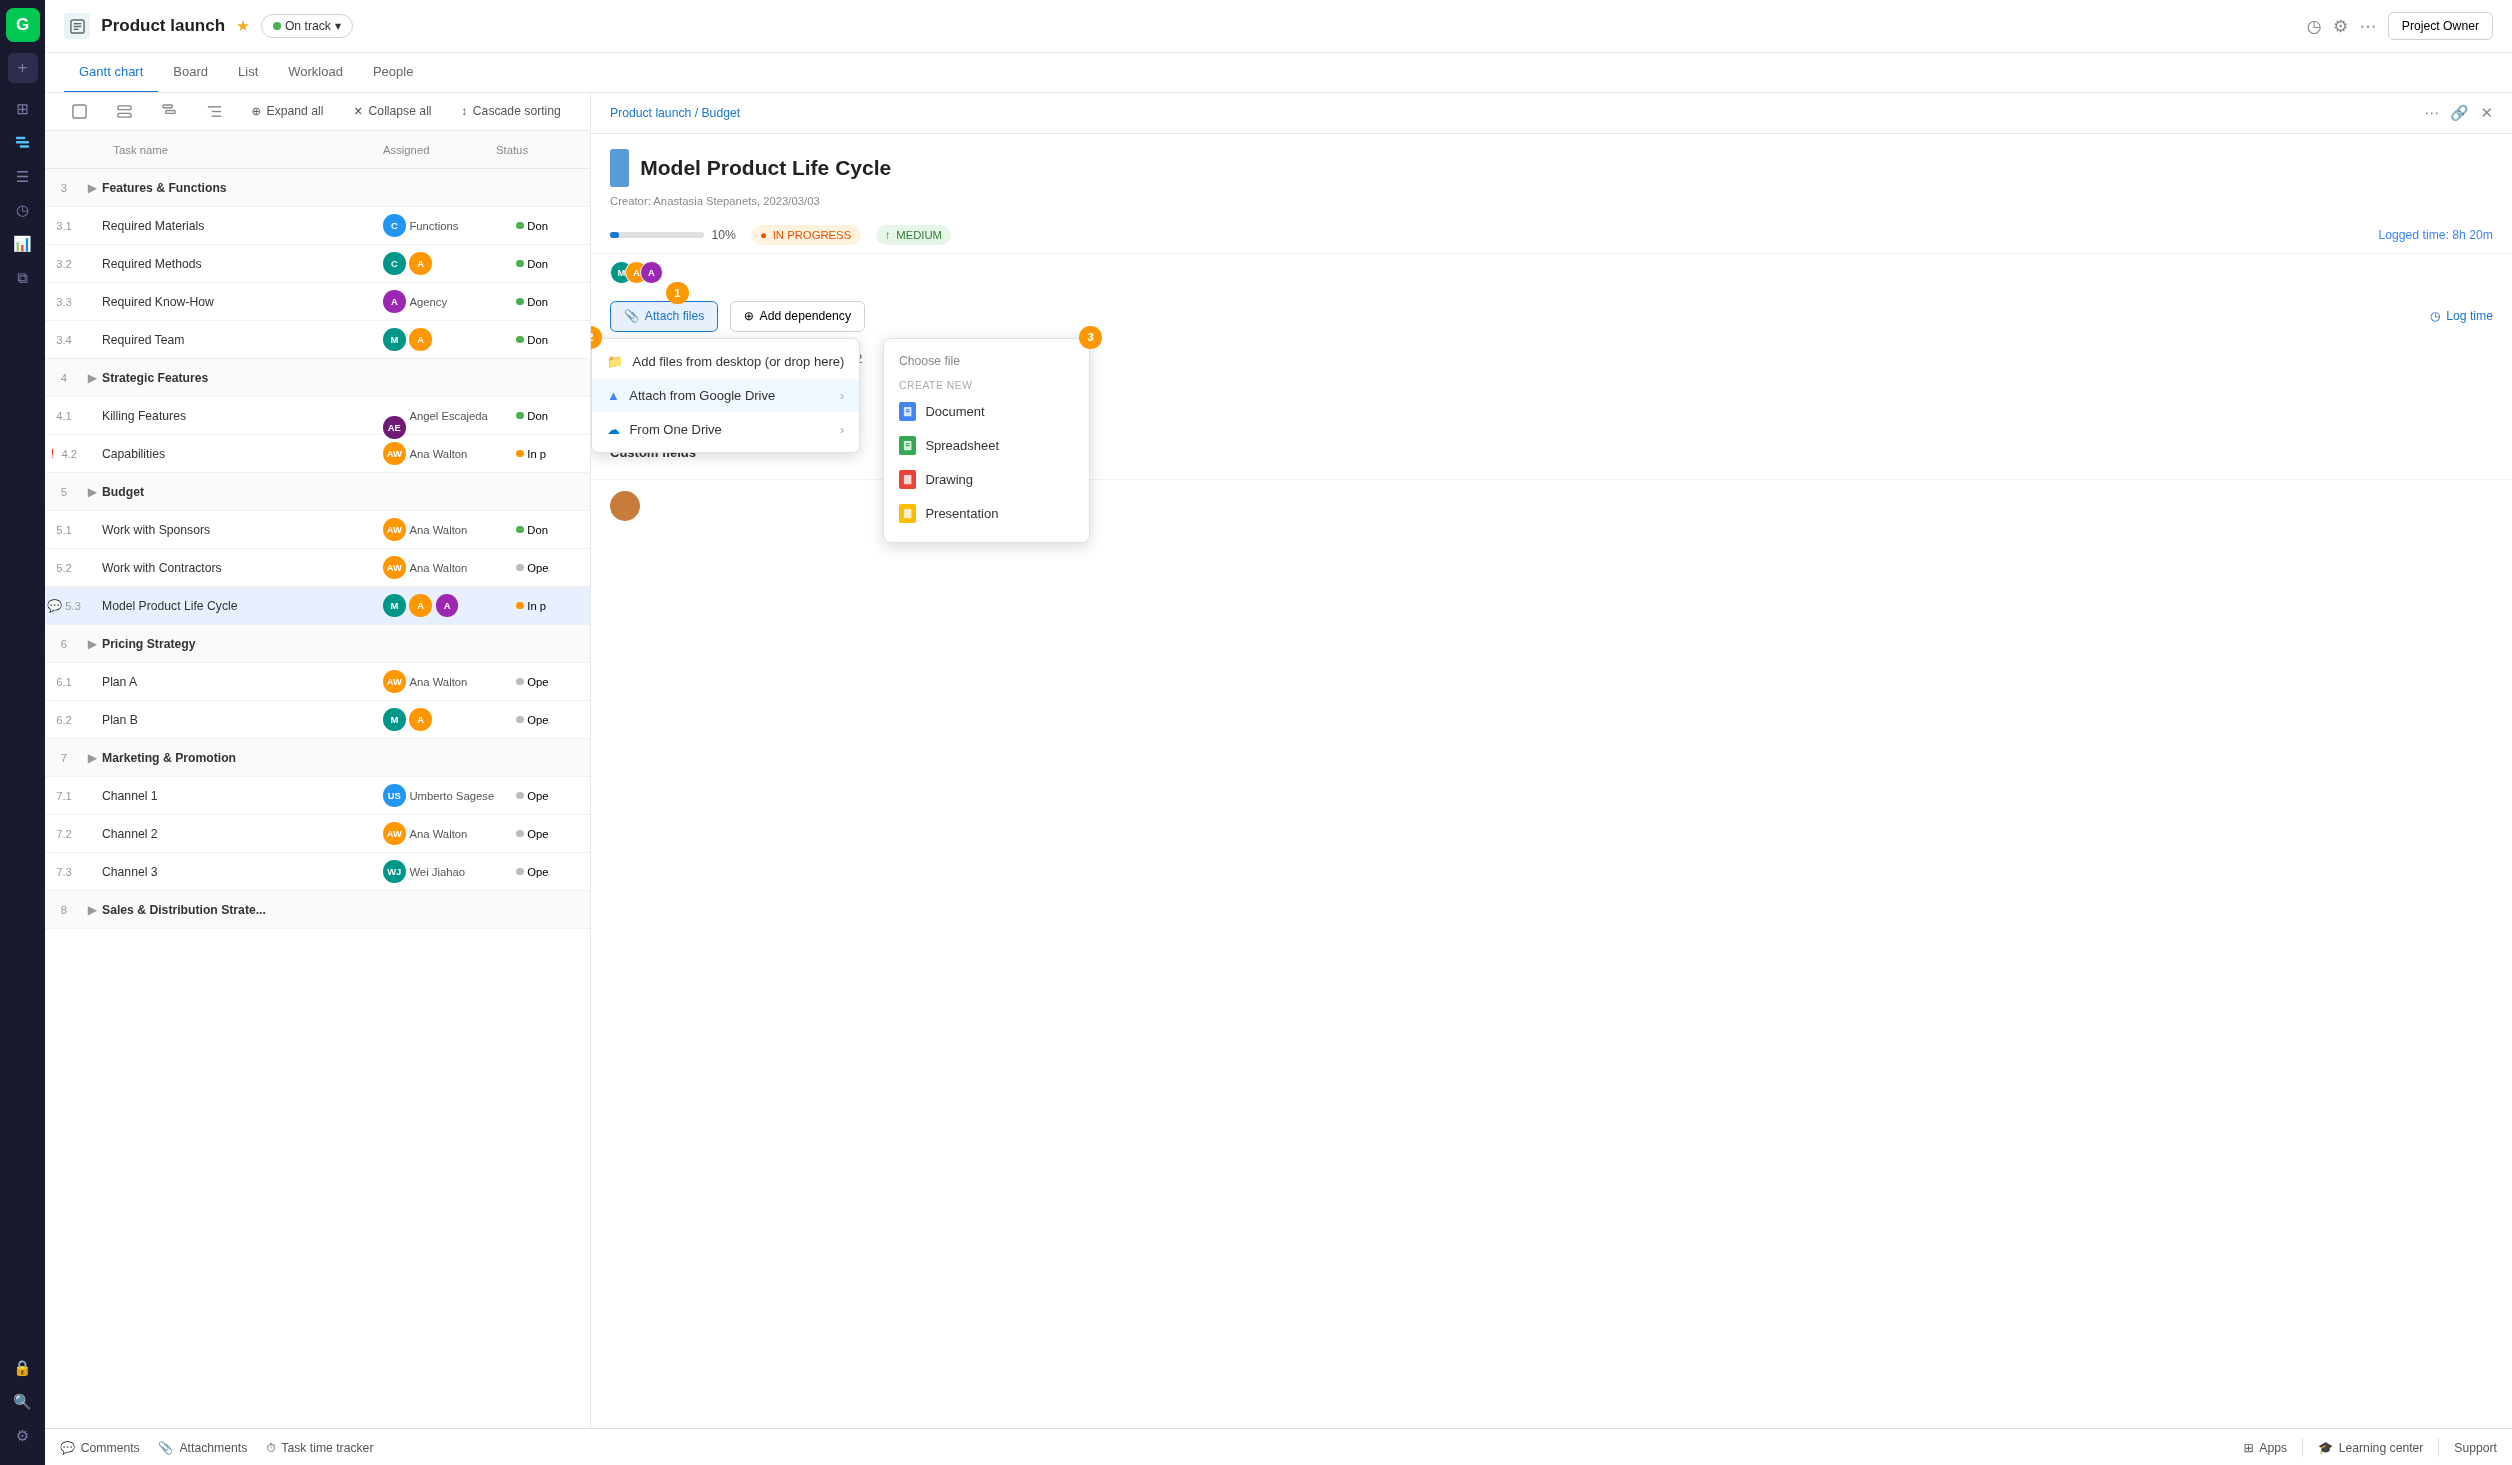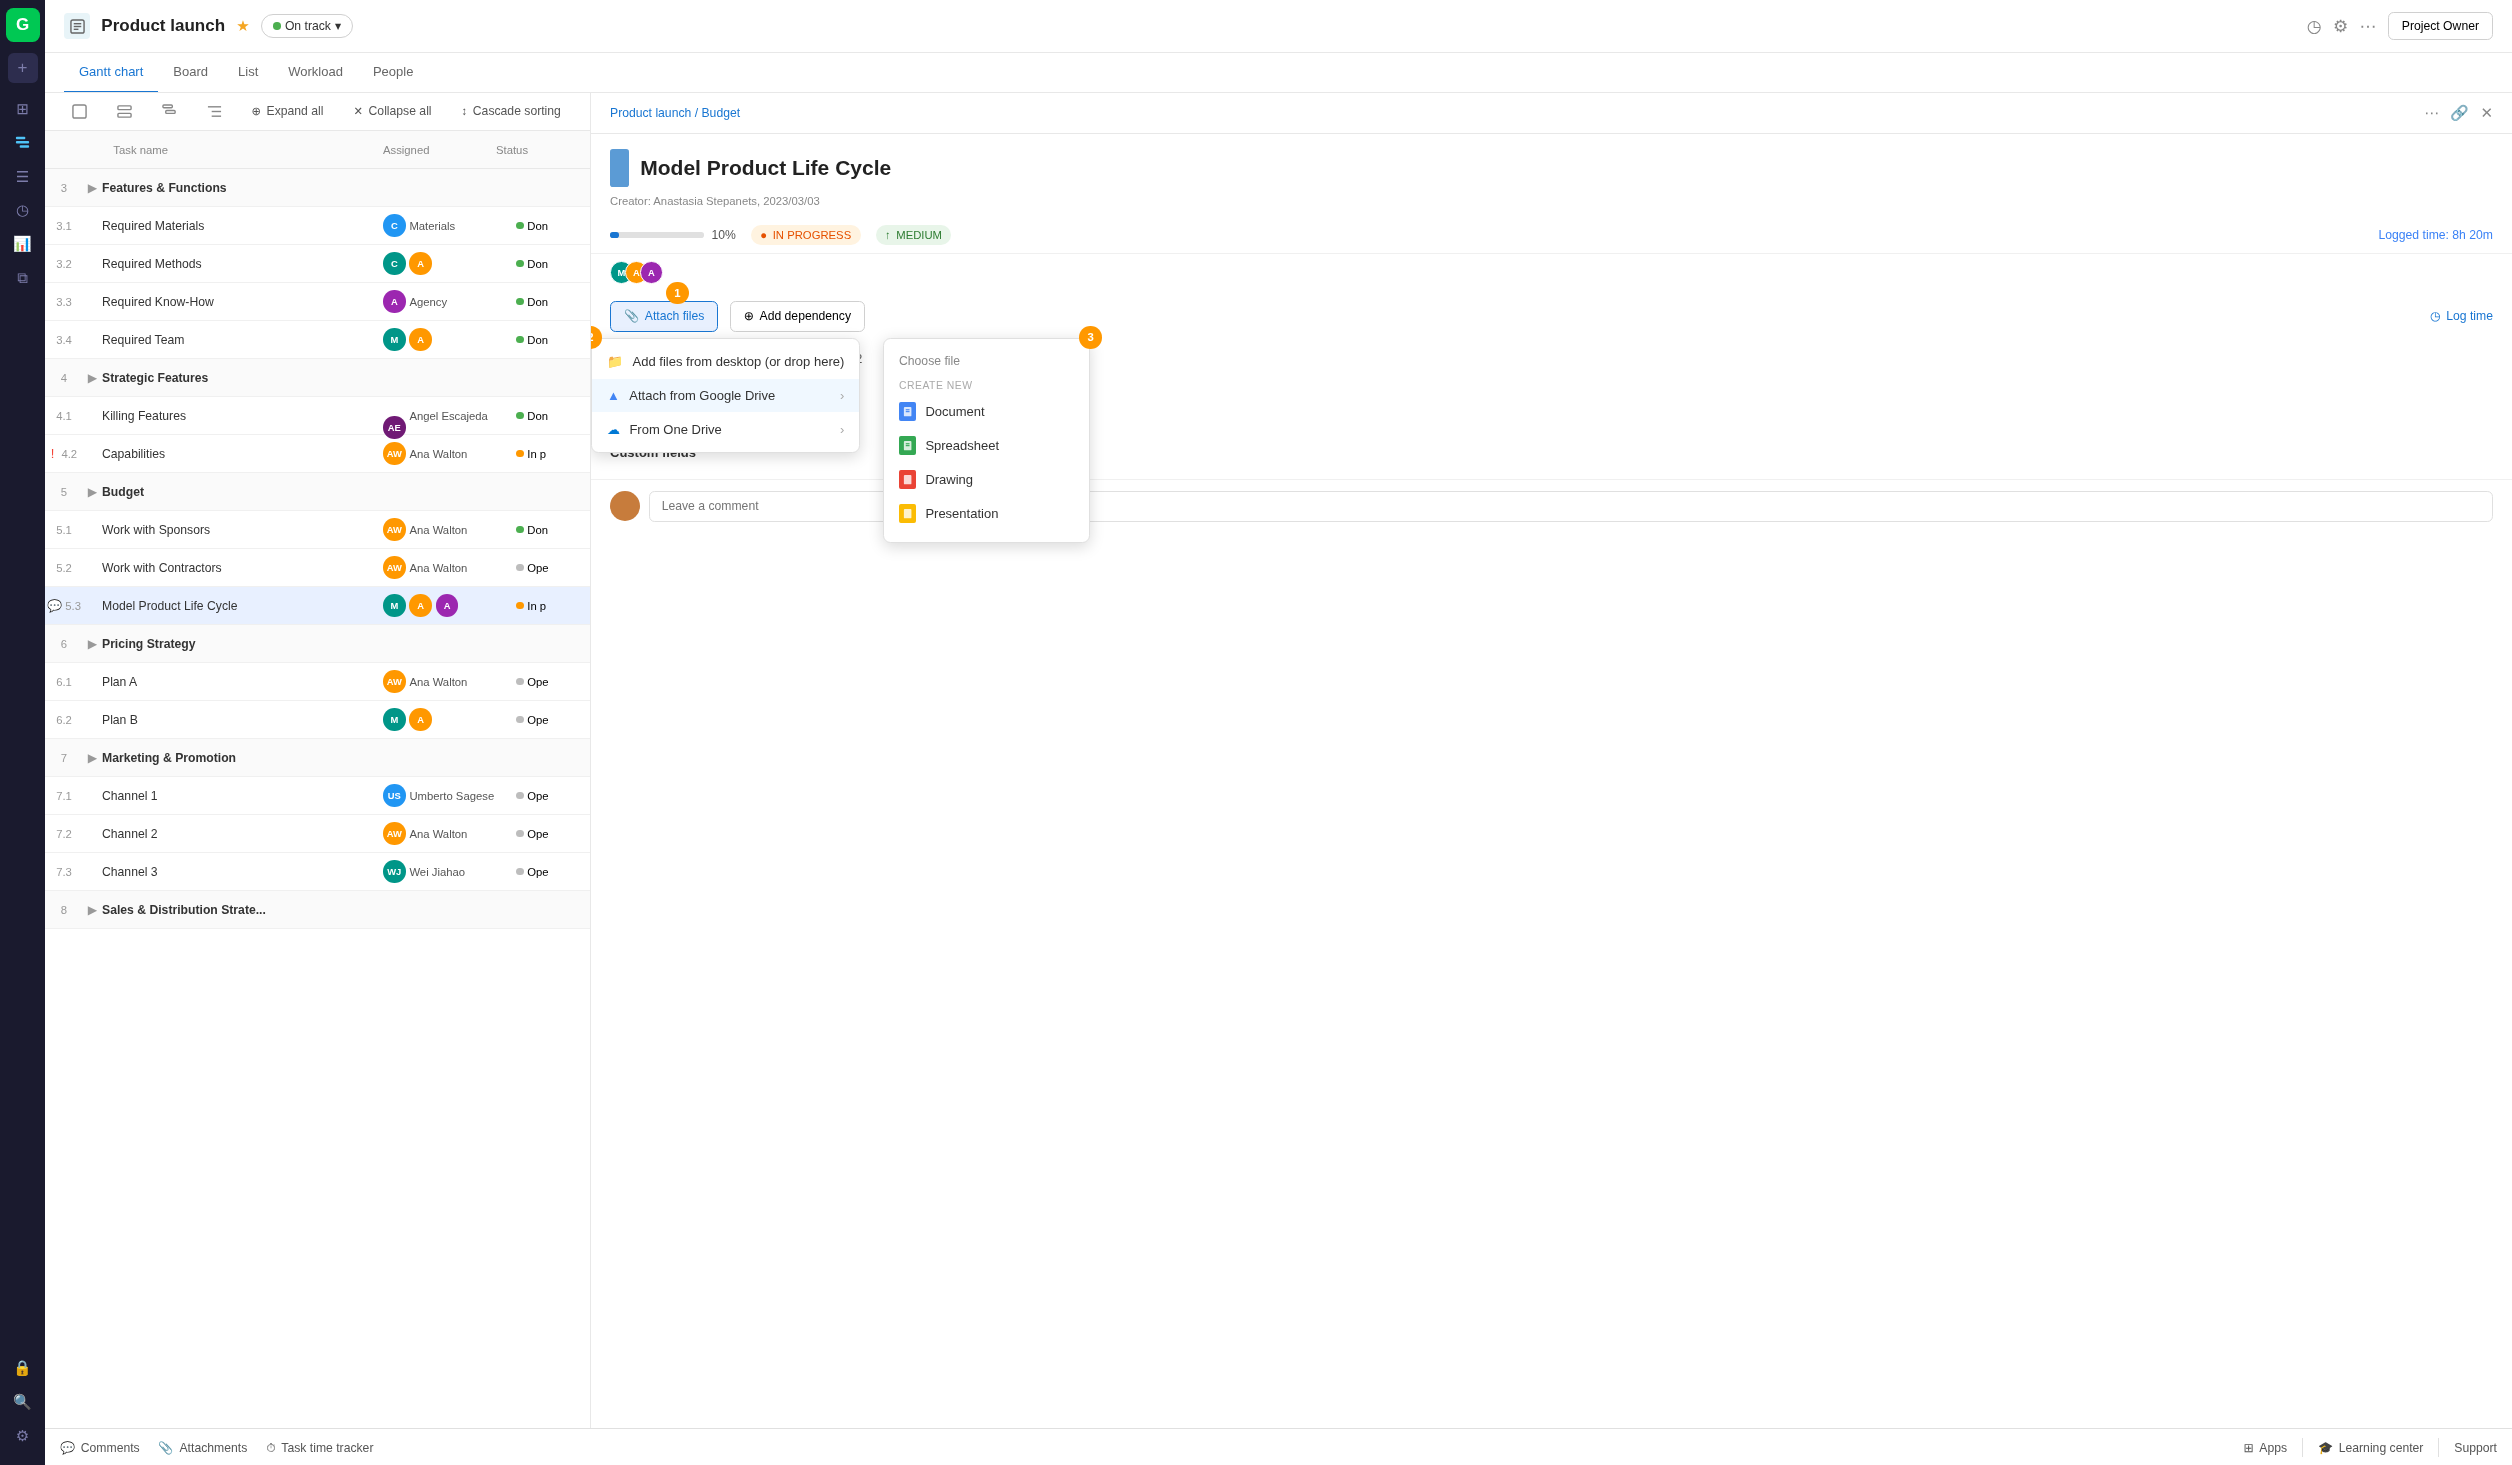--- a/index.html
+++ b/index.html
@@ -262,21 +262,21 @@
           <div class="row-assigned"></div>
           <div class="row-status"></div>
         </div>
 
         <div class="table-row">
           <div class="row-num">3.1</div>
           <div class="row-expand"></div>
           <div class="row-name">Required Materials</div>
           <div class="row-assigned">
             <div class="avatar blue">C</div>
-            <span style="font-size:11.3px;color:#555;">Materials</span>
+            <span style="font-size:11.3px;color:#555;">Functions</span>
           </div>
           <div class="row-status">
             <span class="status-dot-green"></span>
             <span>Don</span>
           </div>
         </div>
 
         <div class="table-row">
           <div class="row-num">3.2</div>
           <div class="row-expand"></div>
@@ -648,21 +648,20 @@
         <div class="description-area">
           <span class="description-placeholder">Add task description</span>
         </div>
 
         <div class="custom-fields">
           <div class="custom-fields-title">Custom fields</div>
         </div>
 
         <div class="comment-area">
           <div class="comment-avatar"></div>
-          <input class="comment-input" type="text" placeholder="Leave a comment" style="">
         </div>
       </div>
     </div>
 
     <div class="bottom-bar">
       <div class="bottom-bar-item">
         <span>💬</span>
         <span>Comments</span>
       </div>
       <div class="bottom-bar-item">

